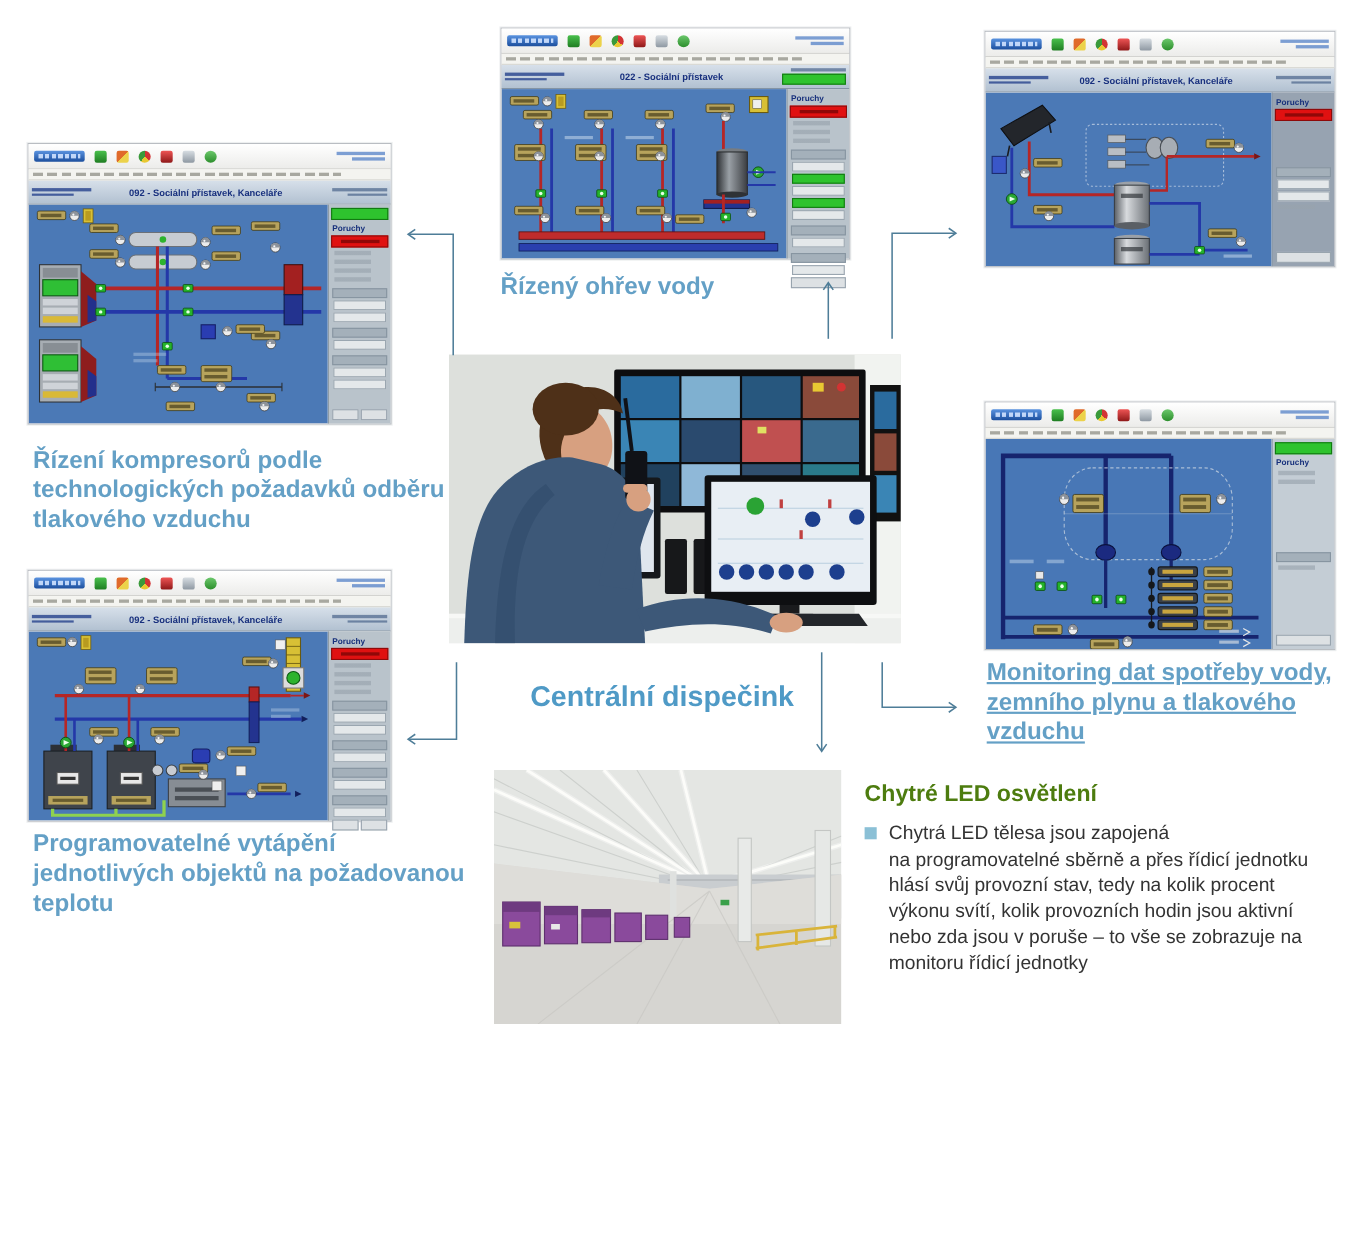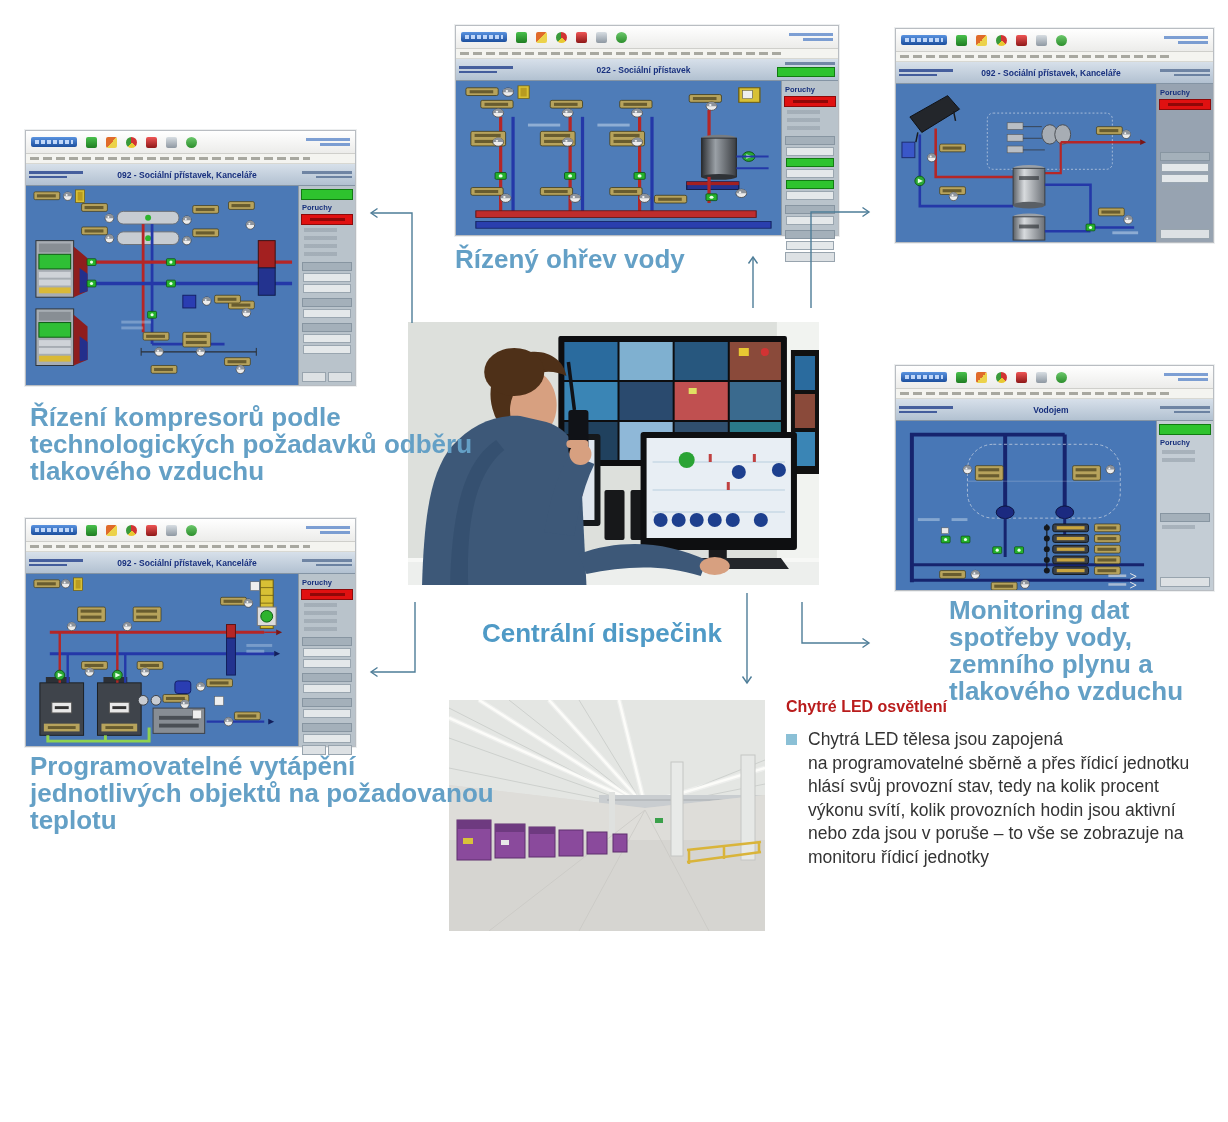--- a/index.html
+++ b/index.html
@@ -1,25 +1,25 @@
 <!DOCTYPE html>
 <html><head>
 <meta charset="utf-8">
 <style>
   html,body{margin:0;padding:0;background:#fff;font-family:"Liberation Sans",sans-serif;}
   #stage{position:relative;width:1228px;height:1122px;background:#fff;overflow:hidden;}
 
   
-  .callout{position:absolute;color:#64a0c6;font-weight:bold;font-size:26px;line-height:27px;white-space:pre-line;margin:0;}
+  .callout{position:absolute;color:#64a0c6;font-weight:bold;font-size:22px;line-height:27px;white-space:pre-line;margin:0;}
   #center-title{position:absolute;left:464px;top:600px;color:#4f9ac6;font-weight:bold;font-size:26px;margin:18px;}
   #footer-url{position:absolute;right:22px;top:1076px;color:#242424;font-weight:bold;font-size:27px;margin:0;}
 
   
   #led{position:absolute;left:786px;top:698px;width:436px;}
-  #led h3{margin:0 0 12px 0;color:#b91c1c;font-size:16px;font-weight:bold;}
+  #led h3{margin:12px 0 12px 0;color:#4d7c0f;font-size:21px;font-weight:bold;}
   #led ul{list-style:none;margin:0;padding:0;}
   #led li{display:flex;gap:11px;margin-bottom:15px;color:#333;font-size:17.5px;line-height:23.5px;}
   .bullet-sq{flex:none;width:11px;height:11px;background:#8bc0d6;margin-top:6px;}
   .bullet-text{white-space:pre-line;}
 
   
   #overlay{position:absolute;left:0;top:0;pointer-events:none;}
   #overlay path{stroke:#4e7d98;stroke-width:1.4;fill:none;}
 
   
@@ -238,21 +238,21 @@
         <div class="s-btn"></div>
         <div class="s-btn"></div>
         <div class="s-bottom">
             <span></span>
             <span></span>
           </div>
       </aside>
     </div>
   </figure>
 
-  <figure class="scada" id="scr-water" style="left:455px;top:25px;width:384px;height:211px;">
+  <figure class="scada" id="scr-water" style="left:455px;top:25px;width:318px;height:211px;">
     <div class="tb">
       <span class="logo"></span>
       <span class="ti t1"></span>
         <span class="ti t2"></span>
         <span class="ti t3"></span>
         <span class="ti t4"></span>
         <span class="ti t5"></span>
         <span class="ti t6"></span>
       <span class="tbr">
           <i class="a"></i>
@@ -461,31 +461,20 @@
         <span class="ti t3"></span>
         <span class="ti t4"></span>
         <span class="ti t5"></span>
         <span class="ti t6"></span>
       <span class="tbr">
           <i class="a"></i>
           <i class="b"></i>
         </span>
     </div>
     <div class="mb"></div>
-    <div class="hd">
-      <span class="hl">
-          <i></i>
-          <i class="b"></i>
-        </span>
-      <span class="ht">Vodojem</span>
-      <span class="hr">
-          <i class="w50"></i>
-          <i class="w36"></i>
-        </span>
-    </div>
     <div class="sbody">
       <div class="cv">
         <svg viewBox="0 0 262 174" preserveAspectRatio="none">
           <rect width="262" height="174" fill="#4877b6"></rect>
           <path d="M16 166V14H170" fill="none" stroke="#16246e" stroke-width="4"></path>
           <path d="M110 14V88M170 14V88" stroke="#16246e" stroke-width="4"></path>
           <rect x="72" y="24" width="154" height="76" rx="26" fill="none" stroke="#c3cfdf" stroke-dasharray="3 2.4" opacity="0.8"></rect>
           <path d="M72 62H226" stroke="#c3cfdf" opacity="0.3"></path>
           <ellipse cx="110" cy="94" rx="9" ry="6.5" fill="#1b2a80" stroke="#0b123e"></ellipse>
           <ellipse cx="170" cy="94" rx="9" ry="6.5" fill="#1b2a80" stroke="#0b123e"></ellipse>
@@ -808,21 +797,21 @@
     <path d="M802 602V643H868" marker-end="url(#ah)"></path>
   </svg>
 
   <p class="callout" style="left:455px;top:246px;">Řízený ohřev vody</p>
   <p class="callout" style="left:30px;top:404px;">Řízení kompresorů podle
 technologických požadavků odběru
 tlakového vzduchu</p>
   <p class="callout" style="left:30px;top:753px;">Programovatelné vytápění
 jednotlivých objektů na požadovanou
 teplotu</p>
-  <p class="callout" style="left:949px;top:597px;">Monitoring dat spotřeby vody,
+  <p class="callout" style="left:897px;top:597px;text-decoration:underline;">Monitoring dat spotřeby vody,
 zemního plynu a tlakového vzduchu</p>
   <h2 id="center-title">Centrální dispečink</h2>
 
   <section id="led">
     <h3>Chytré LED osvětlení</h3>
     <ul>
       <li>
           <span class="bullet-sq"></span>
           <span class="bullet-text">Chytrá LED tělesa jsou zapojená
 na programovatelné sběrně a přes řídicí jednotku

